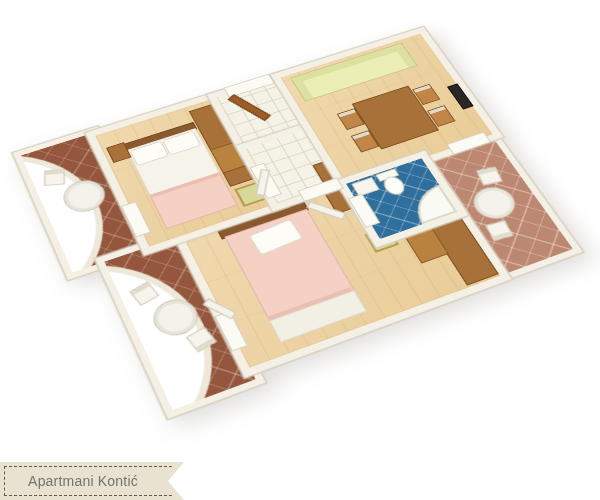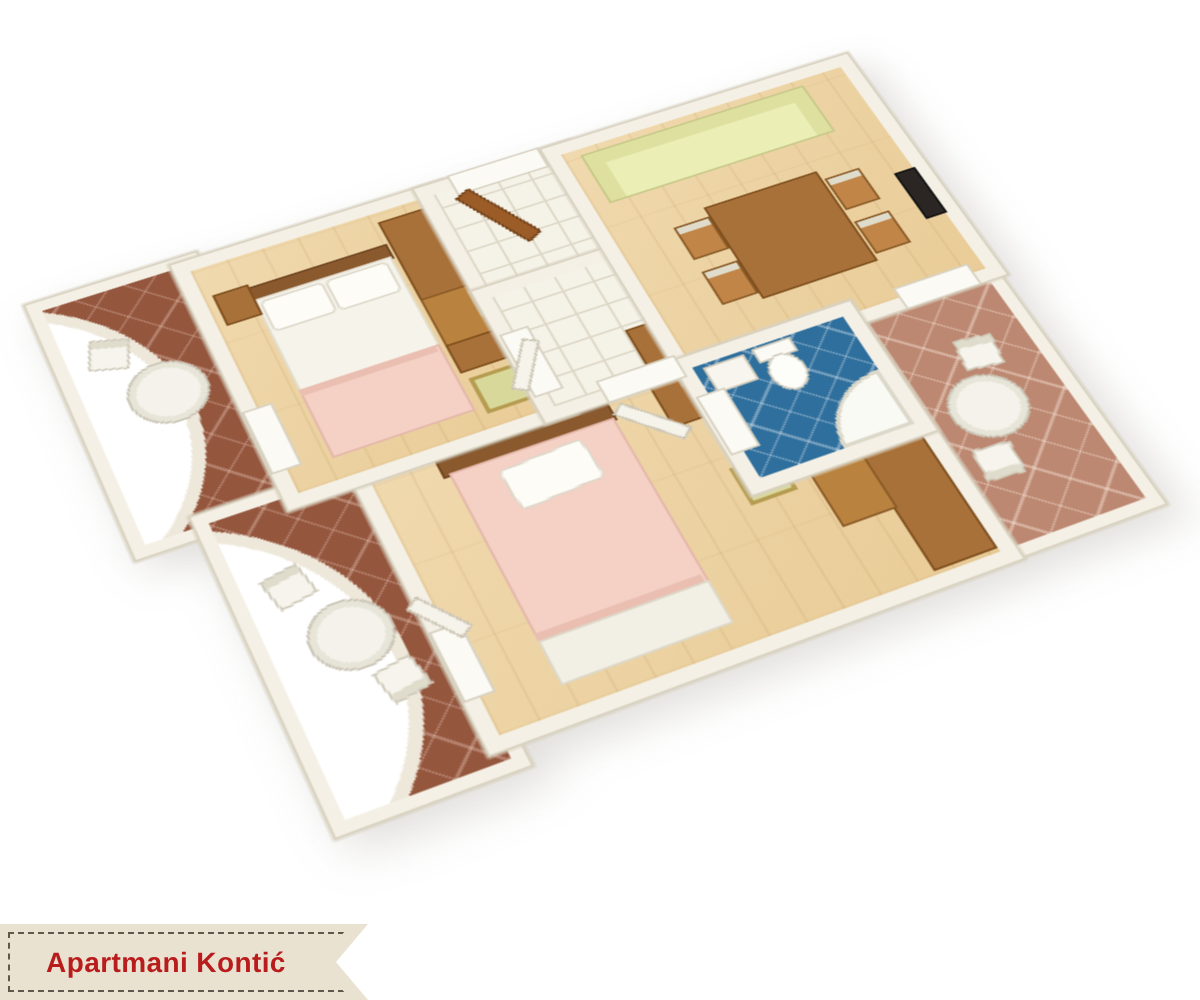--- a/index.html
+++ b/index.html
@@ -51,21 +51,21 @@
   .tv{position:absolute;background:#2b2623;border:1px solid #111;}
   .shower{position:absolute;width:30px;height:30px;background:#fafaf5;
           border-top-left-radius:100%;border:2px solid #dcd8ca;}
   .toilet-t{position:absolute;background:#fbfaf5;border:1px solid #cfcaba;}
   .toilet-b{position:absolute;background:#fdfdf9;border:1px solid #cfcaba;border-radius:50%;}
   .ribbon{position:absolute;left:0;top:462px;width:184px;height:38px;background:#e9e2d1;
           clip-path:polygon(0 0,100% 0,calc(100% - 16px) 50%,100% 100%,0 100%);z-index:30;}
   .ribbon-inner{position:absolute;inset:4px 12px 4px 4px;border:1.5px dashed #5e584f;
           clip-path:polygon(0 0,100% 0,calc(100% - 13px) 50%,100% 100%,0 100%);}
   .ribbon-label{position:absolute;inset:0;display:flex;align-items:center;justify-content:center;
-          padding-right:18px;font-size:14px;font-weight:bold;color:#b91c1c;letter-spacing:.2px;}
+          padding-right:18px;font-size:14px;font-weight:normal;color:#737373;letter-spacing:.2px;}
 </style>
 </head>
 <body>
 
 <div class="stage">
   <div class="scene">
     <div class="plan">
 
       <div class="balc terra-d" style="left:0;top:4px;width:68px;height:144px;">
         <div class="curve" style="width:170px;height:170px;left:-138px;top:-12px;"></div>

